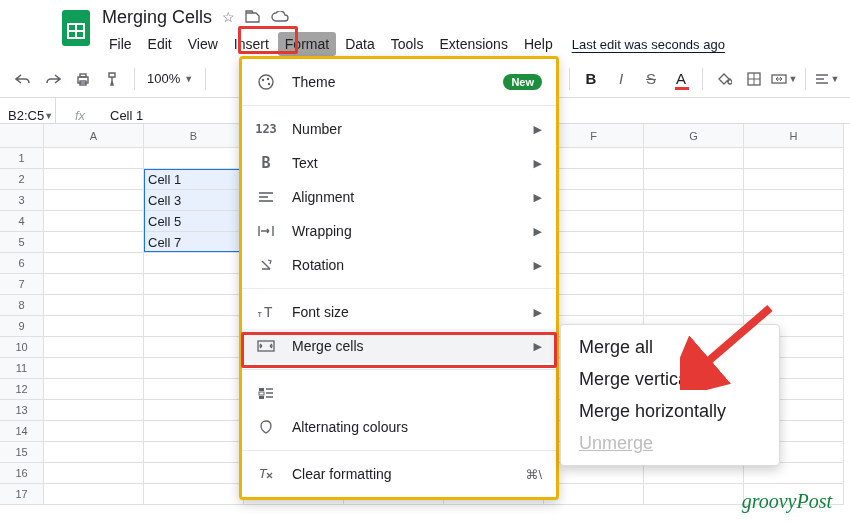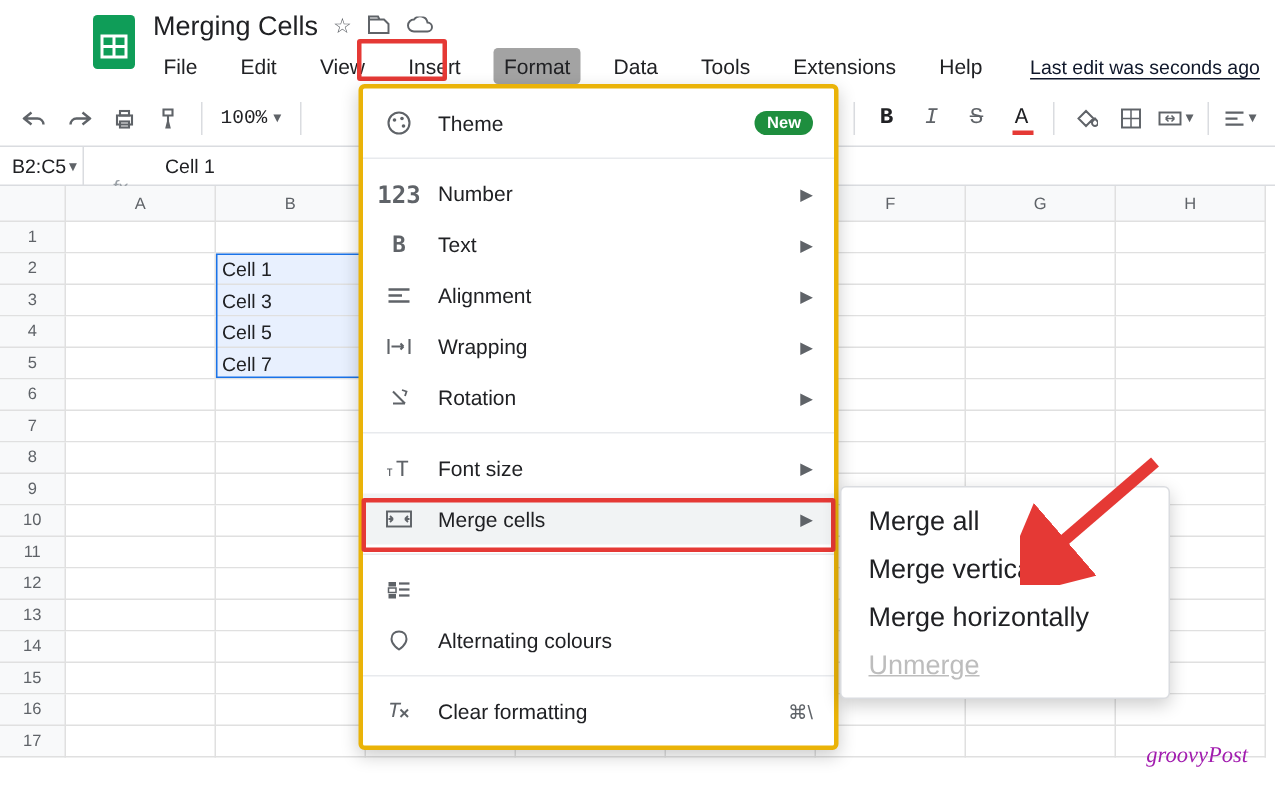--- a/index.html
+++ b/index.html
@@ -17,45 +17,45 @@
   
   .header { display: flex; align-items: flex-start; padding: 6px 10px 0 10px; margin-left: 48px; }
   .logo {
     width: 36px; height: 44px; margin-right: 8px;
     display:flex; align-items:center; justify-content:center;
   }
   .doc-area { flex:1; }
   .title-row { display:flex; align-items:center; gap:10px; height:22px;}
   .doc-title { font-size:18px; color:#202124; }
   .title-icon { color:#5f6368; font-size:14px; display:flex; align-items:center;}
-  .menubar { display:flex; align-items:center; gap:2px; padding-top:4px;justify-content:space-between; }
+  .menubar { display:flex; align-items:center; gap:2px; padding-top:4px; }
   .menu-item {
     padding:4px 7px; font-size:14px; color:#202124; border-radius:3px;
   }
   .menu-item.active { background:#a3a3a3; }
   .last-edit { color:#0f172a; text-decoration: underline; text-underline-offset:3px; margin-left:10px;}
   
   .hi-format {
     position:absolute; border:3px solid #e53935; border-radius:2px;
     left:238px; top:26px; width:60px; height:28px; pointer-events:none;
   }
   
   .toolbar {
     display:flex; align-items:center; height:38px; padding:0 8px;
-    border-bottom:1px solid #dadce0; margin-top:4px;font-family:Liberation Mono, monospace;
+    border-bottom:1px solid #dadce0; margin-top:4px;
   }
   .tbtn {
     width:28px; height:28px; display:flex; align-items:center; justify-content:center;
     color:#5f6368; font-size:15px; border-radius:3px; margin:0 1px;
   }
   .tsep { width:1px; height:22px; background:#dadce0; margin:0 6px;}
   .zoom { font-size:13px; color:#202124; padding:0 6px; display:flex; align-items:center; gap:4px;}
   .caret { font-size:9px; color:#5f6368;}
   
-  .fbar { display:flex; align-items:center; height:26px; border-bottom:1px solid #dadce0;}
+  .fbar { display:flex; align-items:flex-end; height:26px; border-bottom:1px solid #dadce0;}
   .namebox {
     width:55px; padding-left:8px; font-size:13px; color:#202124;
     display:flex; align-items:center; justify-content:space-between;
   }
   .fx { width:48px; text-align:center; color:#9aa0a6; font-style:italic; font-size:13px;margin-top:28px;}
   .fcontent { flex:1; padding-left:6px; font-size:13px; color:#202124;}
   
   .grid { position:relative; }
   .gridrow { display:flex; }
   .rhead {
@@ -118,22 +118,22 @@
   .srow {
     height:32px; display:flex; align-items:center; padding:0 18px;
     font-size:18px; color:#202124;
   }
   .srow.disabled { color:#bdbdbd;text-decoration:underline; }
   
   .arrow {
     position:absolute; left:680px; top:300px; pointer-events:none;
   }
   .watermark {
-    position:absolute; right:18px; bottom:10px; color:#a21caf;
-    font-size:15px; font-style:italic; font-family: Georgia, serif;
+    position:absolute; right:18px; bottom:10px; color:#15803d;
+    font-size:20px; font-style:italic; font-family: Georgia, serif;
   }
 </style>
 </head>
 <body>
 
 <div class="header">
   <div class="logo">
     <svg width="28" height="36" viewBox="0 0 28 36">
       <rect x="0" y="0" width="28" height="36" rx="3" fill="#0f9d58"></rect>
       <rect x="6" y="14" width="16" height="14" fill="none" stroke="#fff" stroke-width="2"></rect>
@@ -466,21 +466,21 @@
           <circle cx="6" cy="7" r="1.2" fill="#5f6368"></circle>
           <circle cx="11" cy="6" r="1.2" fill="#5f6368"></circle>
           <circle cx="12" cy="11" r="1.2" fill="#5f6368"></circle>
         </svg>
     </span>
     <span class="mlabel">Theme</span>
     <span class="mnew">New</span>
   </div>
   <div class="msep"></div>
   <div class="mrow">
-    <span class="micon" style="font-size:16px;font-weight:bold">123</span>
+    <span class="micon" style="font-size:12px;font-weight:bold">123</span>
     <span class="mlabel">Number</span>
     <span class="marrow">▶</span>
   </div>
   <div class="mrow">
     <span class="micon" style="font-weight:bold;font-size:15px">B</span>
     <span class="mlabel">Text</span>
     <span class="marrow">▶</span>
   </div>
   <div class="mrow">
     <span class="micon">

